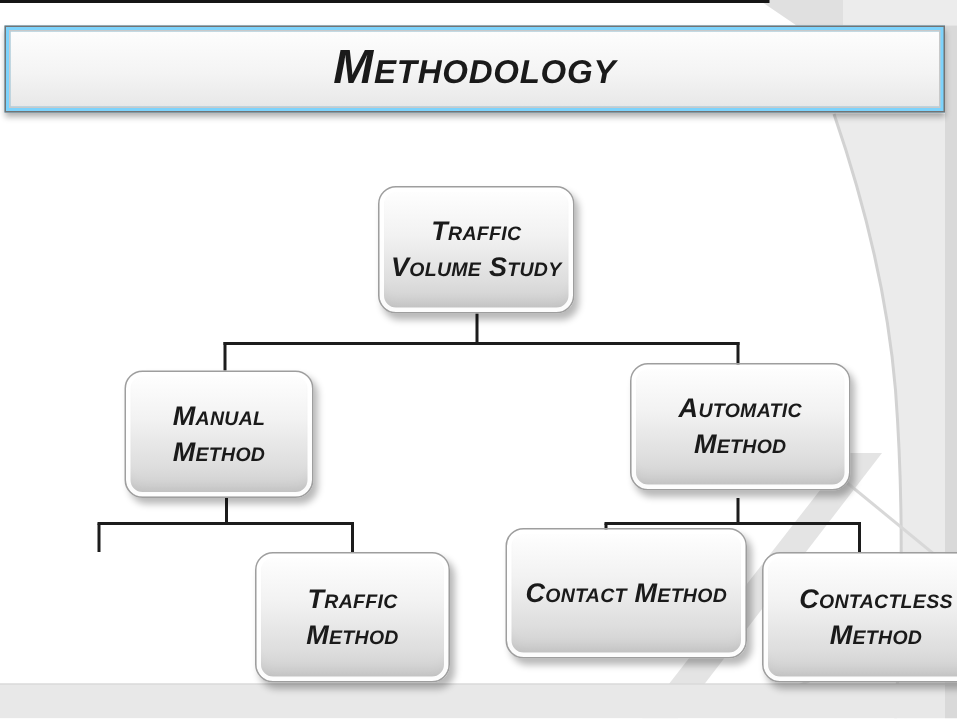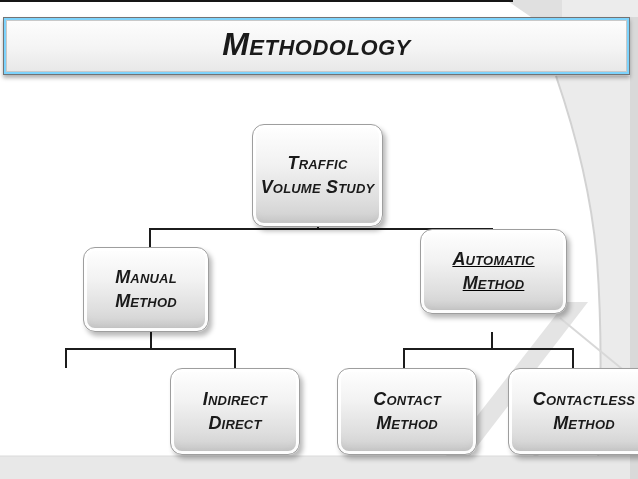--- a/index.html
+++ b/index.html
@@ -106,38 +106,38 @@
   <div class="conn" style="left:150px; top:332px; width:2px;  height:17px;"></div>
   <div class="conn" style="left:65px;  top:348px; width:171px; height:2px;"></div>
   <div class="conn" style="left:65px;  top:349px; width:2px;  height:19px;"></div>
   <div class="conn" style="left:234px; top:349px; width:2px;  height:19px;"></div>
 
   <div class="conn" style="left:491px; top:332px; width:2px;  height:17px;"></div>
   <div class="conn" style="left:403px; top:348px; width:171px; height:2px;"></div>
   <div class="conn" style="left:403px; top:349px; width:2px;  height:19px;"></div>
   <div class="conn" style="left:572px; top:349px; width:2px;  height:19px;"></div>
 
-  <div class="node" style="left:252px; top:124px; width:131px; height:103px;">
+  <div class="node" style="left:252px; top:124px; width:131px; height:85px;">
     <span class="node-label">Traffic Volume Study</span>
   </div>
 
   <div class="node" style="left:83px; top:247px; width:126px; height:85px;">
     <span class="node-label">Manual Method</span>
   </div>
 
-  <div class="node" style="left:420px; top:229px; width:147px; height:85px;text-decoration:underline;">
+  <div class="node" style="left:420px; top:242px; width:147px; height:85px;">
     <span class="node-label">Automatic Method</span>
   </div>
 
 
   <div class="node" style="left:170px; top:368px; width:130px; height:87px;">
-    <span class="node-label">Indirect Direct</span>
+    <span class="node-label">Traffic Method</span>
   </div>
 
-  <div class="node" style="left:337px; top:368px; width:140px; height:87px;">
+  <div class="node" style="left:337px; top:352px; width:161px; height:87px;">
     <span class="node-label">Contact Method</span>
   </div>
 
   <div class="node" style="left:508px; top:368px; width:152px; height:87px;">
     <span class="node-label">Contactless Method</span>
   </div>
 
 </div>
 
 </body></html>

